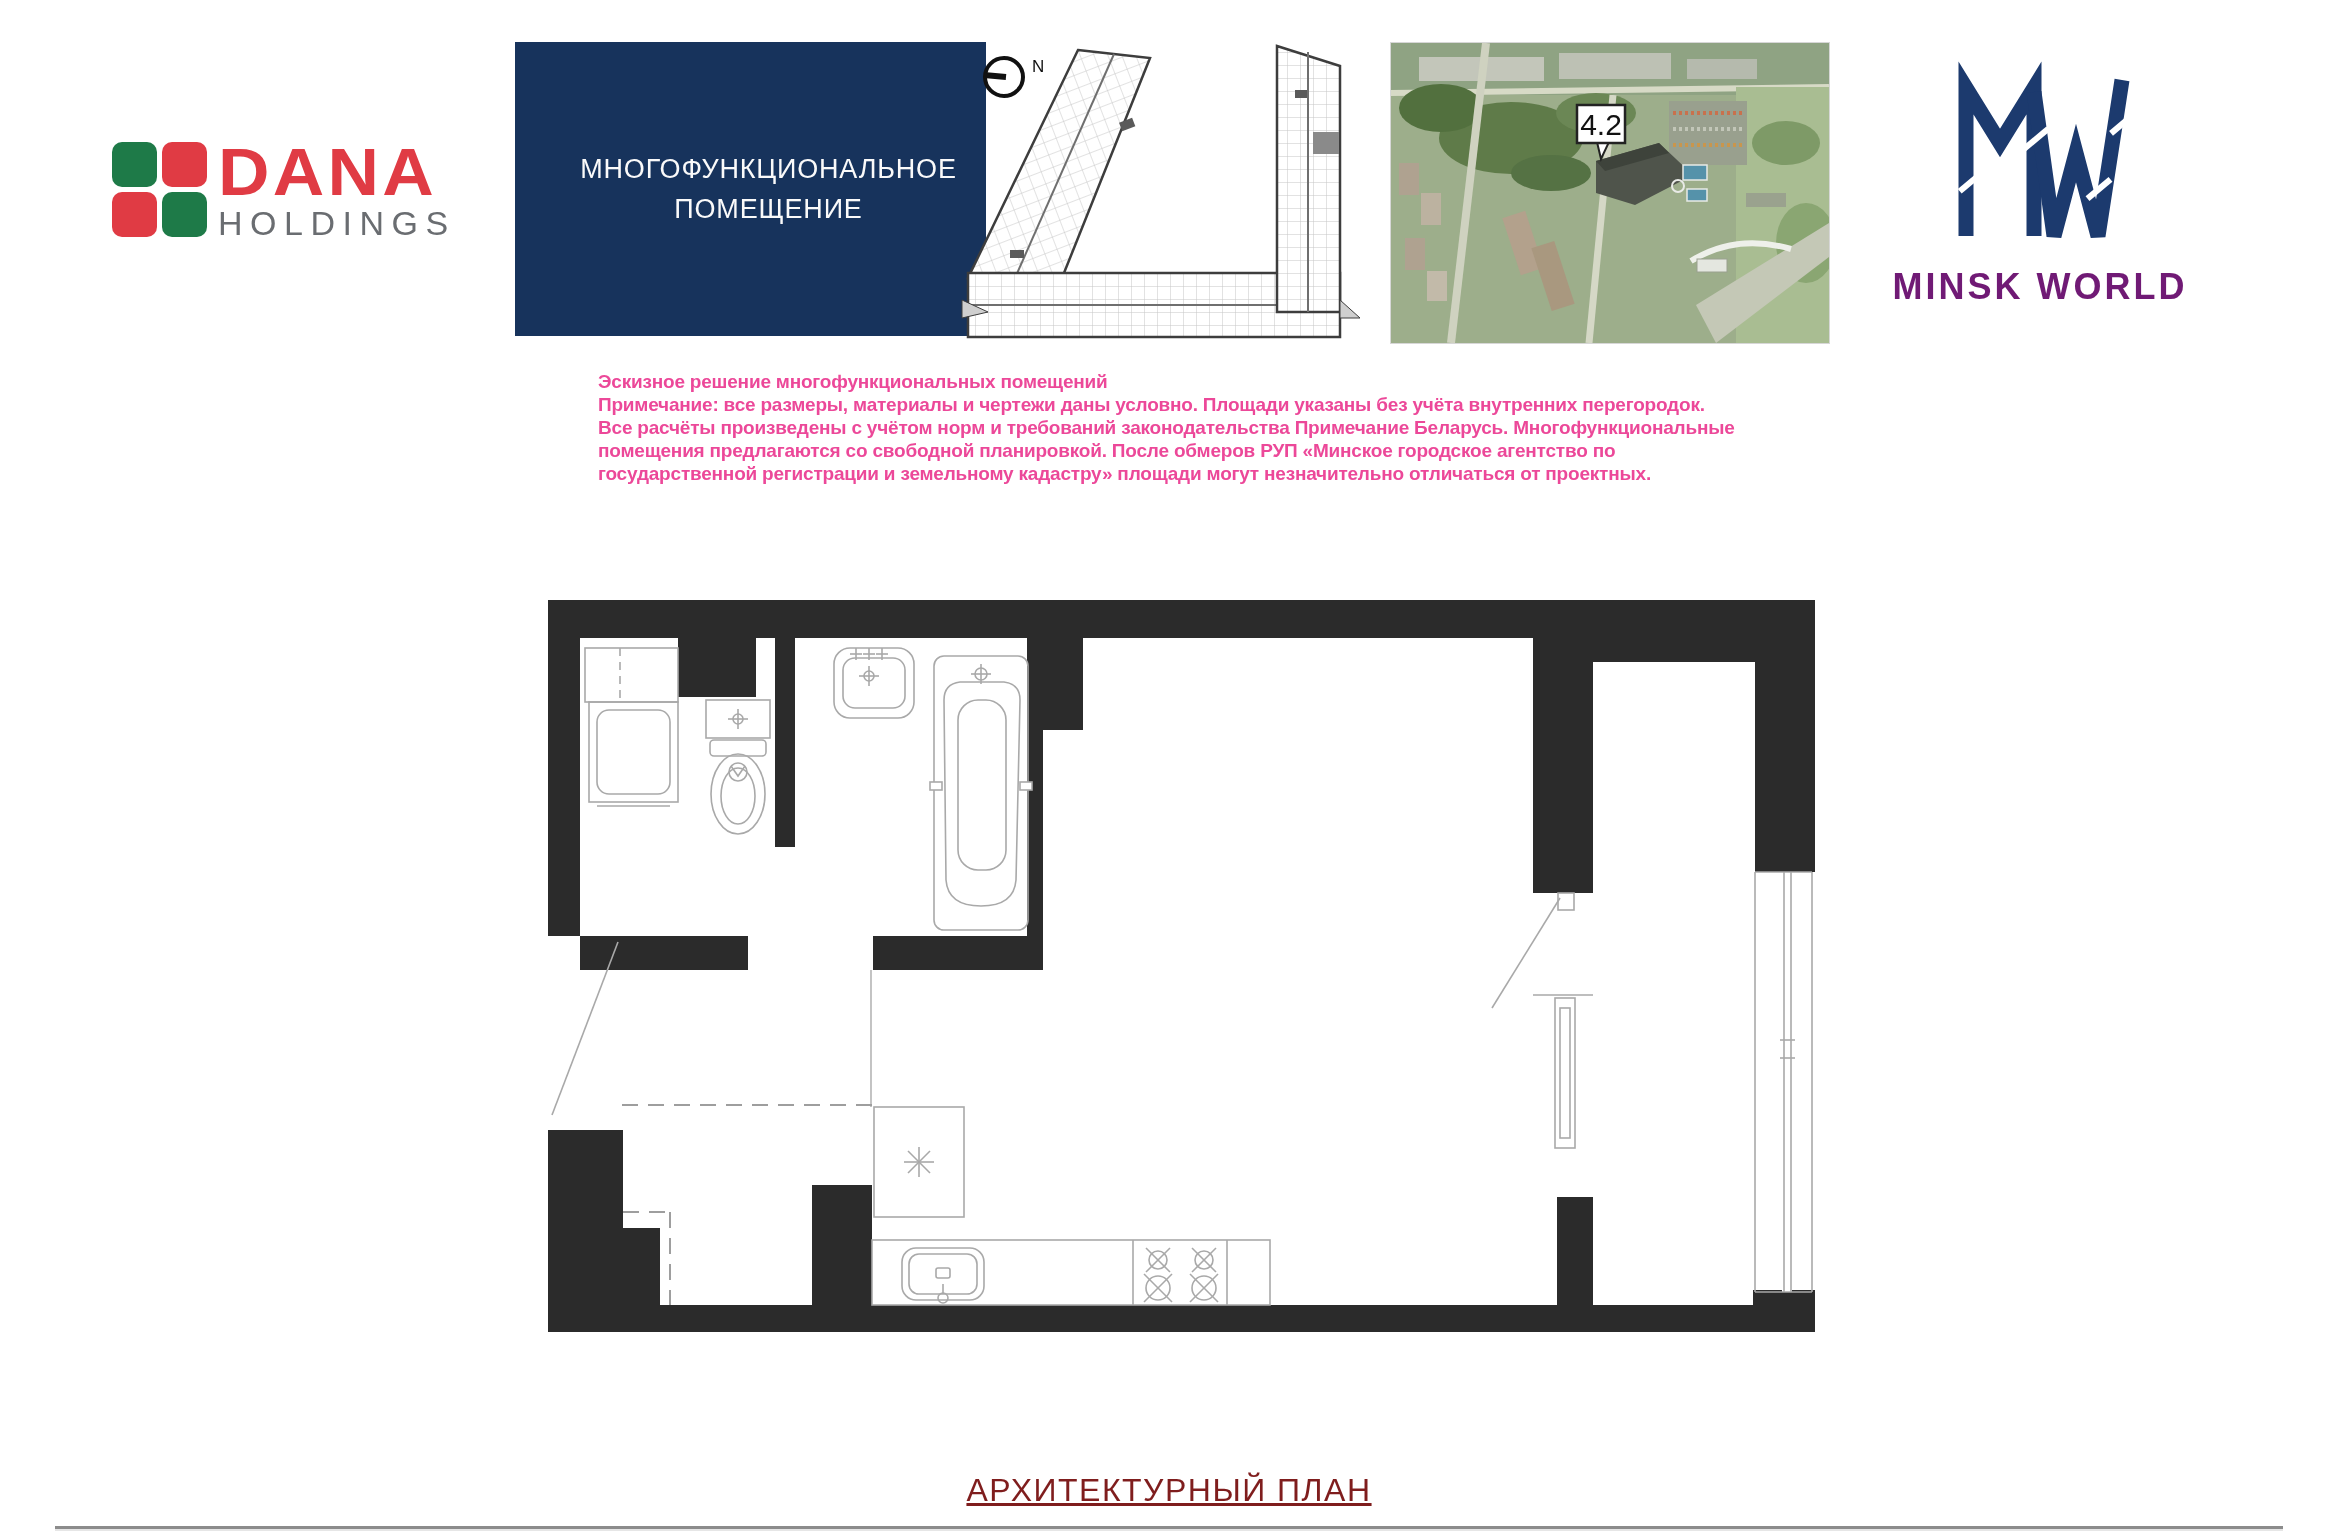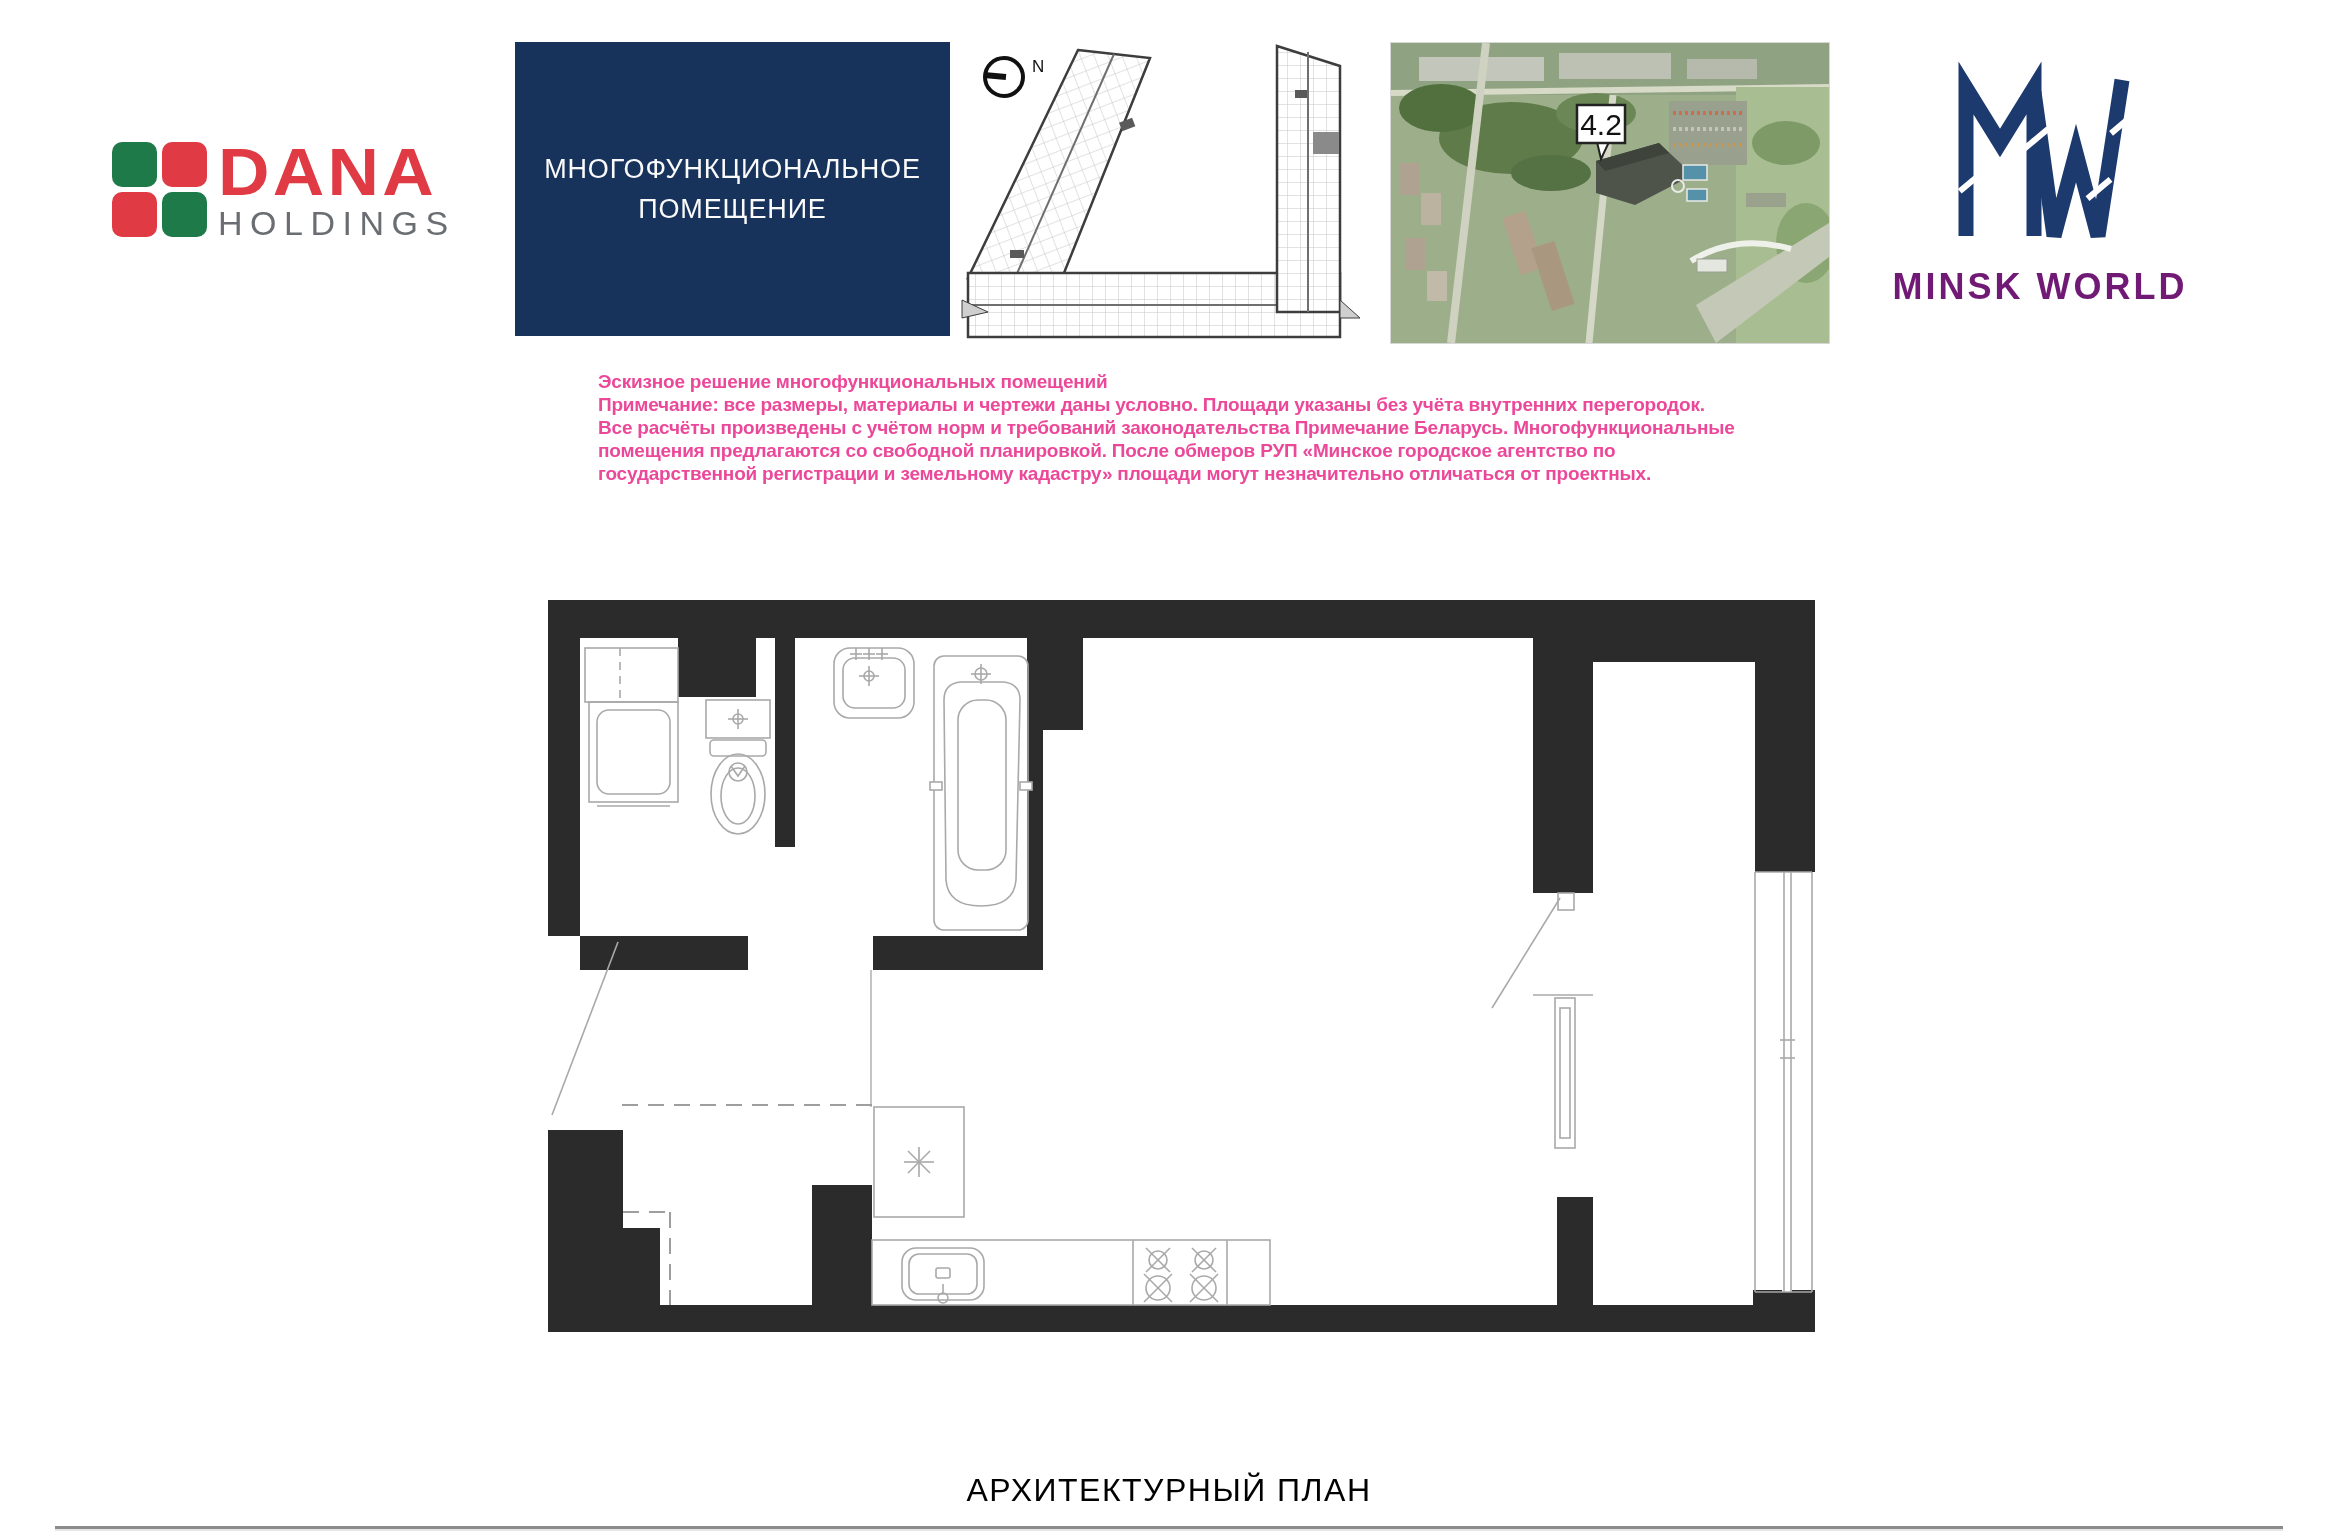--- a/index.html
+++ b/index.html
@@ -10,41 +10,41 @@
   .dana-logo{position:absolute;left:112px;top:142px;display:flex;gap:11px;align-items:flex-start;}
   .dana-squares{display:grid;grid-template-columns:45px 45px;grid-template-rows:45px 45px;gap:5px;}
   .dana-sq{border-radius:10px;}
   .dana-text{display:flex;flex-direction:column;margin-top:-6px;}
   .dana-name{font-size:66px;font-weight:800;letter-spacing:3px;line-height:72px;
              transform:scaleX(1.08);transform-origin:left center;}
   .dana-sub{font-size:34px;font-weight:400;letter-spacing:7.5px;margin-top:-4px;}
 
   
   .title-box{position:absolute;left:515px;top:42px;width:435px;height:294px;
-             display:flex;flex-direction:column;align-items:center;justify-content:center;}
+             display:flex;flex-direction:column;align-items:center;justify-content:center;padding-left:36px;}
   .title-box div{color:#fafafa;font-size:27px;letter-spacing:.8px;line-height:40px;text-align:center;}
 
   
   .site-plan{position:absolute;left:935px;top:25px;}
   .aerial{position:absolute;left:1390px;top:42px;border:1px solid #d7d7d7;}
 
   
   .minsk-logo{position:absolute;left:1870px;top:58px;width:340px;text-align:center;}
   .minsk-name{font-size:36px;font-weight:800;letter-spacing:3px;margin-top:4px;}
 
   
   .note{position:absolute;left:598px;top:370px;width:1180px;color:#ec4899;
         font-size:19px;font-weight:700;line-height:23px;letter-spacing:-0.2px;}
 
   
   .floor-plan{position:absolute;left:540px;top:592px;}
 
   
   .footer-title{position:absolute;left:0;top:1472px;width:2338px;text-align:center;
-                font-size:32px;color:#000000;letter-spacing:1.5px;}
+                font-size:32px;color:#7f1d1d;letter-spacing:1.5px;text-decoration:underline;}
   .footer-line{position:absolute;left:55px;top:1526px;width:2228px;height:3px;background:#8c8c8c;
                border-bottom:2px solid #e6e6e6;}
 </style>
 </head>
 <body>
 
 <div id="page">
 
   <div class="dana-logo">
     <div class="dana-squares">

